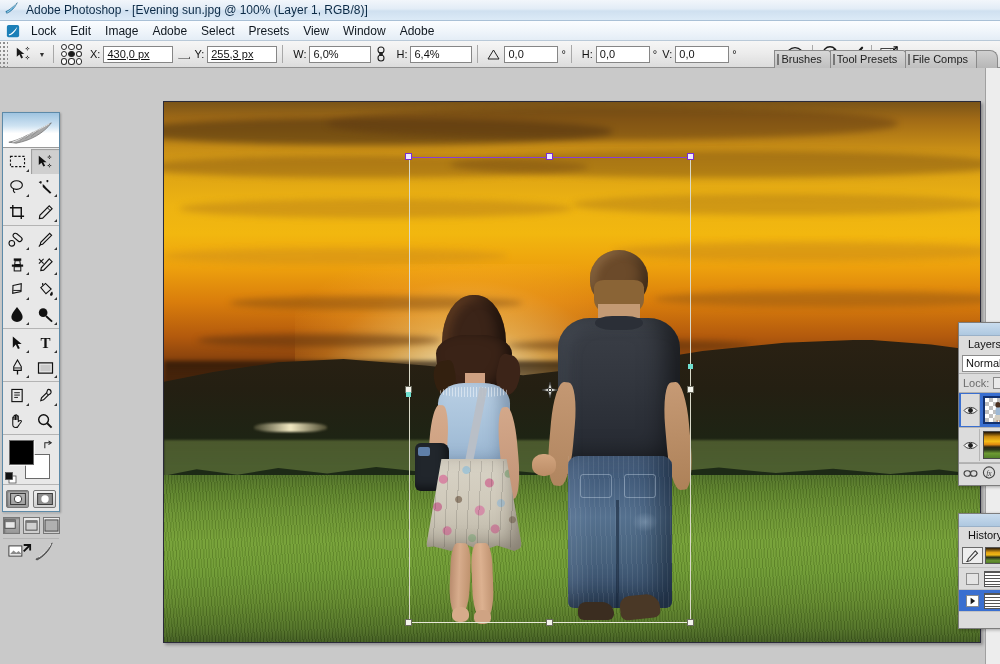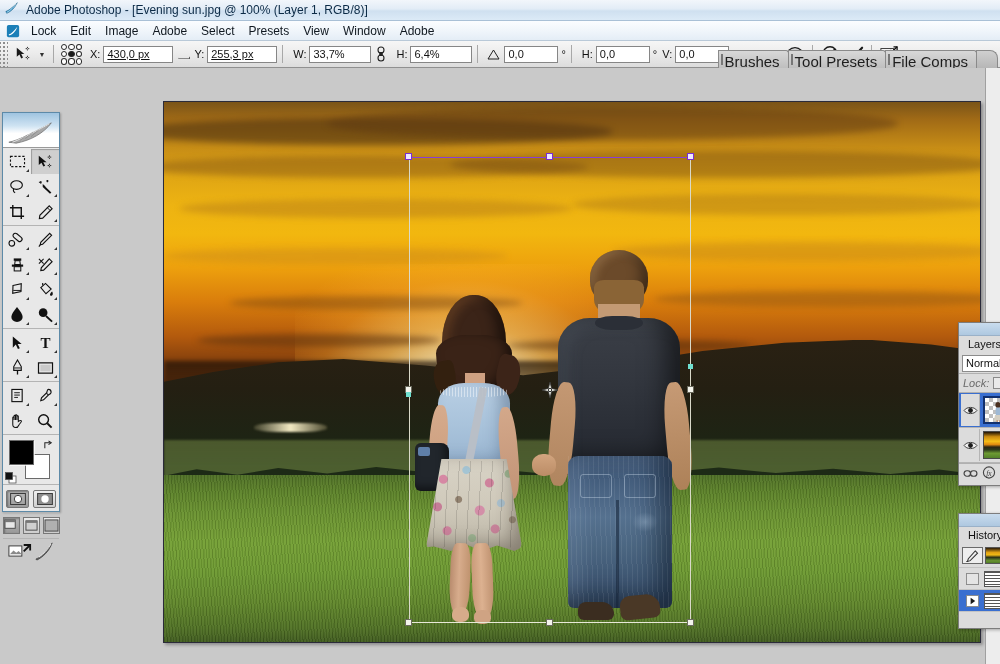--- a/index.html
+++ b/index.html
@@ -83,21 +83,21 @@
   .ob-btn {
     width: 24px; height: 22px; display: flex; align-items: center; justify-content: center;
     cursor: default;
   }
   .welltabs {
     position: absolute; right: 0; top: 41px; height: 27px; display: flex; align-items: flex-end;
     padding-right: 2px;
   }
   .welltab {
     height: 18px; background: linear-gradient(to bottom,#d8d8d8,#bfbfbf);
-    border: 1px solid #8a8a8a; border-bottom: none; font-size: 15px; color: #1d1d1d;
+    border: 1px solid #8a8a8a; border-bottom: none; font-size: 11px; color: #1d1d1d;
     padding: 2px 8px 0 6px; margin-right: -1px; position: relative;
     border-top-right-radius: 3px; white-space: nowrap;
   }
   .welltab::before {
     content: ""; position: absolute; left: 2px; top: 3px; width: 2px; height: 11px;
     background: #777;
   }
   .well-end {
     width: 22px; height: 18px; border: 1px solid #8a8a8a; border-bottom: none;
     background: linear-gradient(to bottom,#d0d0d0,#b6b6b6);
@@ -276,21 +276,21 @@
     border-bottom: 1px solid #b0b0b0;
   }
   .lay-mode {
     height: 17px; min-width: 70px; background: #fff; border: 1px solid #8c8c8c;
     font-size: 11px; color: #111; padding: 0 3px; line-height: 15px;
   }
   .lay-lockbar {
     height: 19px; display: flex; align-items: center; padding: 0 4px; gap: 4px;
     border-bottom: 1px solid #b0b0b0;
   }
-  .lay-lock-lbl { font-size: 11px; color: #6b6b6b; font-style: italic; }
+  .lay-lock-lbl { font-size: 11px; color: #6b6b6b; }
   .lockbox { width: 12px; height: 12px; border: 1px solid #8a8a8a; background: #e9e9e9; }
   .lay-row {
     height: 35px; display: flex; align-items: center; border-bottom: 1px solid #b5b5b5;
     padding-left: 2px;
   }
   .lay-row.sel { background: #3a6fd0; }
   .eye {
     width: 22px; height: 32px; display: flex; align-items: center; justify-content: center;
     border-right: 1px solid #b5b5b5; background: #dcdcdc;
   }
@@ -398,21 +398,21 @@
   <div class="ob-in w70">430,0 px</div>
 
   <div class="tri"></div>
 
   <span class="ob-lbl">Y:</span>
   <div class="ob-in w70">255,3 px</div>
 
   <div class="ob-sep"></div>
 
   <span class="ob-lbl">W:</span>
-  <div class="ob-in w62">33,7%</div>
+  <div class="ob-in w62">6,0%</div>
 
   <div style="margin:0 5px;display:flex;">
     <svg width="10" height="16" viewBox="0 0 10 16">
       <rect x="2" y="1" width="6" height="6" rx="3" fill="none" stroke="#222" stroke-width="1.1"></rect>
       <rect x="2" y="9" width="6" height="6" rx="3" fill="none" stroke="#222" stroke-width="1.1"></rect>
       <rect x="3.2" y="6" width="3.6" height="4" fill="#222"></rect>
     </svg>
   </div>
 
   <span class="ob-lbl">H:</span>

